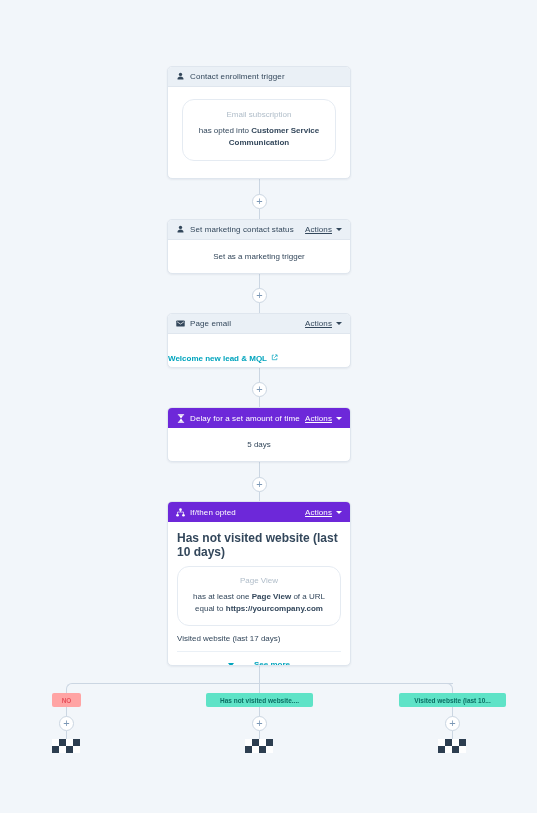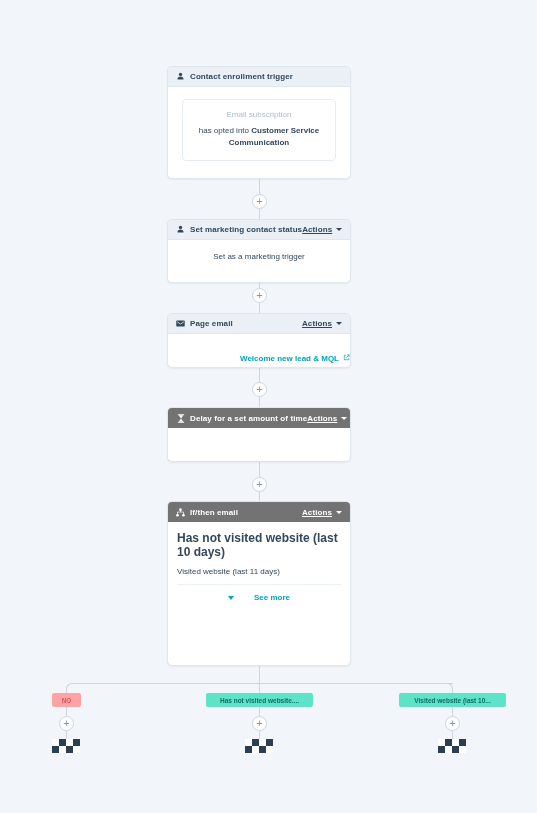--- a/index.html
+++ b/index.html
@@ -79,29 +79,28 @@
     overflow: hidden;
   }
 
   .card-header {
     height: 20px;
     display: flex;
     align-items: center;
     padding: 0 8px;
     font-size: 8px;
     letter-spacing: 0.1px;
-    font-weight: bold;
   }
   .card-header.light {
     background: #eaf0f6;
     color: #33475b;
     border-bottom: 1px solid #dfe6ee;
   }
   .card-header.dark {
-    background: #737373;
+    background: #6d28d9;
     color: #ffffff;
   }
   .card-header .hdr-icon {
     width: 9px;
     height: 9px;
     margin-right: 5px;
     flex: 0 0 auto;
     display: flex;
     align-items: center;
     justify-content: center;
@@ -127,21 +126,21 @@
     border-top: 3.5px solid currentColor;
   }
 
   .card-body {
     padding: 10px 10px;
   }
 
   
   .condbox {
     border: 1px solid #e5ebf2;
-    border-radius: 4px;
+    border-radius: 12px;
     padding: 10px 12px 11px;
     text-align: center;
   }
   .cond-title {
     font-size: 8px;
     color: #b0bdc9;
     margin-bottom: 6px;
   }
   .cond-line {
     font-size: 8px;
@@ -282,21 +281,21 @@
           <b>Communication</b>
         </div>
       </div>
     </div>
   </div>
 
   <div class="plusnode" style="left:252px; top:194px;">
     <span>+</span>
   </div>
 
-  <div class="card" style="left:167px; top:219px; width:184px; height:64px;">
+  <div class="card" style="left:167px; top:219px; width:184px; height:55px;">
     <div class="card-header light">
       <span class="hdr-icon">
         <svg viewBox="0 0 16 16" width="9" height="9" fill="#33475b">
           <circle cx="8" cy="4.3" r="3"></circle>
           <path d="M8 8.2c-3 0-5.4 1.9-5.4 4.2 0 .6.4 1 1 1h8.8c.6 0 1-.4 1-1 0-2.3-2.4-4.2-5.4-4.2z"></path>
         </svg>
       </span>
       <span class="hdr-title">Set marketing contact status</span>
       <span class="actions">
         <span class="actions-label">Actions</span>
@@ -317,21 +316,21 @@
           <rect x="0.5" y="0.5" width="15" height="11" rx="1.5" fill="#33475b"></rect>
           <path d="M2 3l6 4 6-4" stroke="#ffffff" stroke-width="1.3" fill="none"></path>
         </svg>
       </span>
       <span class="hdr-title">Page email</span>
       <span class="actions">
         <span class="actions-label">Actions</span>
         <span class="caret"></span>
       </span>
     </div>
-    <div style="text-align:right; padding:13px 0 12px;">
+    <div style="text-align:left; padding:13px 0 12px;">
       <span class="email-link">
         <span>Welcome new lead &amp; MQL</span>
         <span>
           <svg viewBox="0 0 12 12" width="7" height="7" fill="none" stroke="#00a4bd" stroke-width="1.2">
             <path d="M5 2H2.2v7.8H10V7"></path>
             <path d="M7 1.5h3.5V5"></path>
             <path d="M10.2 1.8L5.6 6.4"></path>
           </svg>
         </span>
       </span>
@@ -350,45 +349,55 @@
           <rect x="1" y="11.9" width="10" height="1.6" rx="0.6"></rect>
           <path d="M2.4 2.1h7.2L6 7l3.6 4.9H2.4L6 7z"></path>
         </svg>
       </span>
       <span class="hdr-title">Delay for a set amount of time</span>
       <span class="actions">
         <span class="actions-label">Actions</span>
         <span class="caret"></span>
       </span>
     </div>
+    <div class="body-center">5 days</div>
   </div>
 
   <div class="plusnode" style="left:252px; top:477px;">
     <span>+</span>
   </div>
 
   <div class="card" style="left:167px; top:501px; width:184px; height:165px;">
     <div class="card-header dark">
       <span class="hdr-icon">
         <svg viewBox="0 0 14 14" width="9" height="9" fill="#ffffff">
           <circle cx="7" cy="2.6" r="2.1"></circle>
           <circle cx="2.4" cy="11.3" r="2.1"></circle>
           <circle cx="11.6" cy="11.3" r="2.1"></circle>
           <path d="M7 4.2v2.1M7 6.3H2.4v3.2M7 6.3h4.6v3.2" stroke="#ffffff" stroke-width="1.1" fill="none"></path>
         </svg>
       </span>
-      <span class="hdr-title">If/then email</span>
+      <span class="hdr-title">If/then opted</span>
       <span class="actions">
         <span class="actions-label">Actions</span>
         <span class="caret"></span>
       </span>
     </div>
     <div class="card-body" style="padding:9px 9px 9px;">
       <div class="branch-label">Has not visited website (last 10 days)</div>
-      <div class="branch-label2">Visited website (last 11 days)</div>
+      <div class="condbox" style="padding:9px 8px 10px;">
+        <div class="cond-title">Page View</div>
+        <div class="cond-line">
+          <span>has at least one </span><b>Page View</b><span> of a URL</span>
+        </div>
+        <div class="cond-line">
+          <span>equal to </span><b>https://yourcompany.com</b>
+        </div>
+      </div>
+      <div class="branch-label2">Visited website (last 17 days)</div>
       <div class="see-more">
         <span class="chev-down"></span>
         <span>See more</span>
       </div>
     </div>
   </div>
 
   <div class="pill pill-no" style="left:52px; top:693px; width:29px;">
     <span>NO</span>
   </div>

